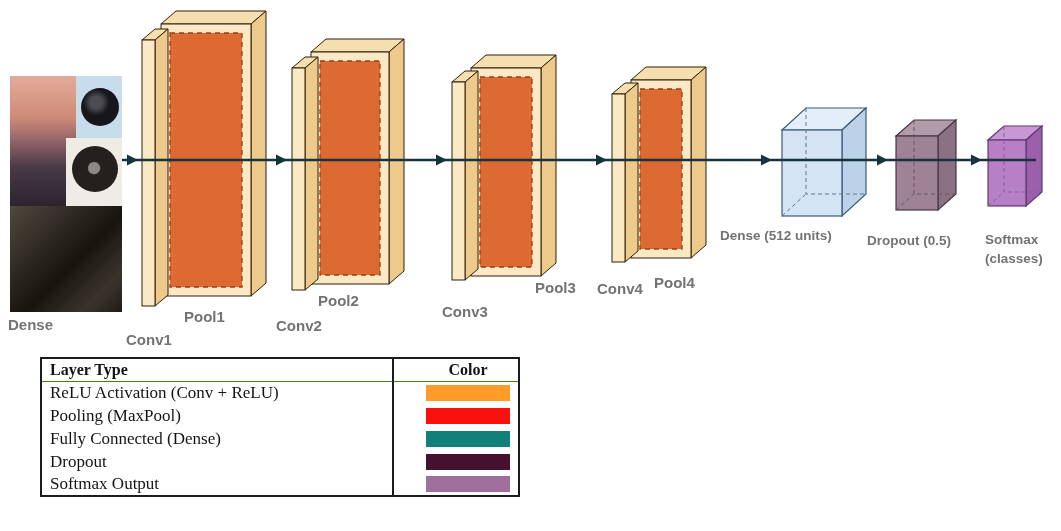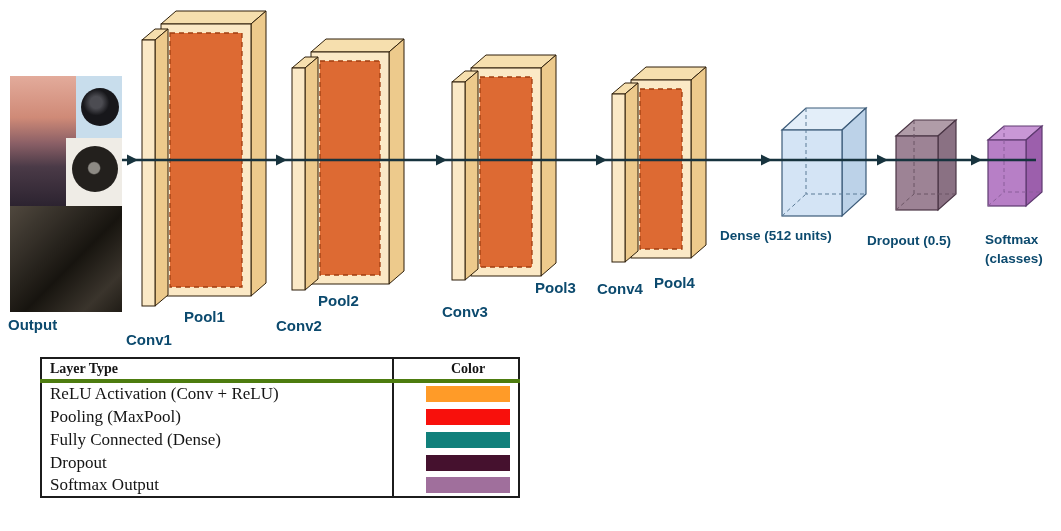--- a/index.html
+++ b/index.html
@@ -1,20 +1,20 @@
 <!DOCTYPE html>
 <html><head>
 <meta charset="utf-8">
 <style>
   * { box-sizing: border-box; }
   html,body { margin:0; padding:0; background:#fff; }
   .canvas { position:relative; width:1061px; height:531px; background:#ffffff; overflow:hidden;
             font-family:"Liberation Sans", sans-serif; }
   .abs { position:absolute; }
-  .lbl { position:absolute; font-weight:700; color:#0c4a6e; font-size:15px; white-space:nowrap; }
+  .lbl { position:absolute; font-weight:700; color:#737373; font-size:15px; white-space:nowrap; }
   .lbl-sm { font-size:13.5px; }
   .softmax-lbl { line-height:1.4; }
 
   
   .photo { position:absolute; left:10px; top:76px; width:112px; height:236px; }
   .photo .mountain { position:absolute; left:0; top:0; width:66px; height:130px;
     background:linear-gradient(180deg,#e3ab9b 0%,#cf8a77 32%,#8a5f66 52%,#4a3a47 70%,#2c2330 100%); }
   .photo .skybox { position:absolute; left:66px; top:0; width:46px; height:62px; background:#c8ddec; }
   .photo .lens { position:absolute; left:5px; top:12px; width:38px; height:38px; border-radius:50%;
     background:radial-gradient(circle at 40% 38%,#4c4c52 0 18%,#17171b 40% 100%); }
@@ -22,21 +22,21 @@
   .photo .ring { position:absolute; left:6px; top:8px; width:46px; height:46px; border-radius:50%;
     background:radial-gradient(circle at 48% 48%, #8d8a84 0 16%, #23201d 20% 100%); }
   .photo .rocks { position:absolute; left:0; top:130px; width:112px; height:106px;
     background:linear-gradient(135deg,#50483e 0%,#332e27 28%,#17140f 55%,#3a342c 82%,#201c16 100%); }
 
   
   .legend { position:absolute; left:40px; top:357px; border-collapse:collapse;
     font-family:"Liberation Serif", serif; font-size:17px; color:#141414;
     border:2px solid #1c1c1c; background:#fff; }
   .legend th, .legend td { padding:1px 8px; height:23px; }
-  .legend thead th { border-bottom:4px solid #4d7c0f; font-weight:700; text-align:left; font-size:14px; }
+  .legend thead th { border-bottom:1px solid #4d7c0f; font-weight:700; text-align:left; font-size:16px; }
   .legend .col-label { width:352px; text-align:left; }
   .legend .col-color { border-left:2px solid #1c1c1c; width:98px; text-align:center;padding-left:32px; }
   .legend thead .col-color { text-align:center; }
   .swatch { width:84px; height:16px; margin:0 auto; }
 </style>
 </head>
 <body>
 
 <div class="canvas">
 
@@ -127,21 +127,21 @@
       <polygon points="138,160 127,154.5 127,165.5" fill="#17333E"></polygon>
       <polygon points="287,160 276,154.5 276,165.5" fill="#17333E"></polygon>
       <polygon points="447,160 436,154.5 436,165.5" fill="#17333E"></polygon>
       <polygon points="607,160 596,154.5 596,165.5" fill="#17333E"></polygon>
       <polygon points="772,160 761,154.5 761,165.5" fill="#17333E"></polygon>
       <polygon points="888,160 877,154.5 877,165.5" fill="#17333E"></polygon>
       <polygon points="982,160 971,154.5 971,165.5" fill="#17333E"></polygon>
     </g>
   </svg>
 
-  <div class="lbl" style="left:8px; top:316px;">Output</div>
+  <div class="lbl" style="left:8px; top:316px;">Dense</div>
 
   <div class="lbl" style="left:126px; top:331px;">Conv1</div>
   <div class="lbl" style="left:184px; top:308px;">Pool1</div>
 
   <div class="lbl" style="left:276px; top:317px;">Conv2</div>
   <div class="lbl" style="left:318px; top:292px;">Pool2</div>
 
   <div class="lbl" style="left:442px; top:303px;">Conv3</div>
   <div class="lbl" style="left:487px; top:279px;margin-left:48px;">Pool3</div>
 

